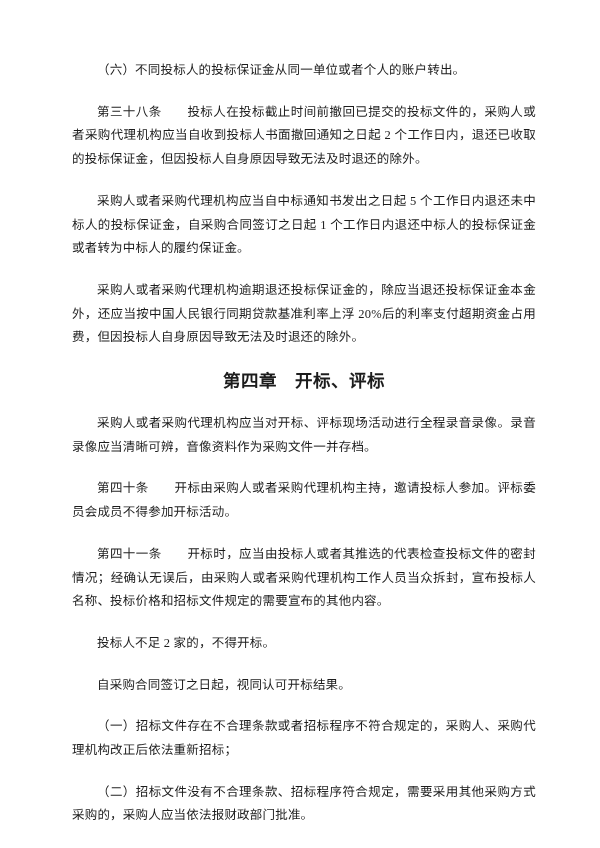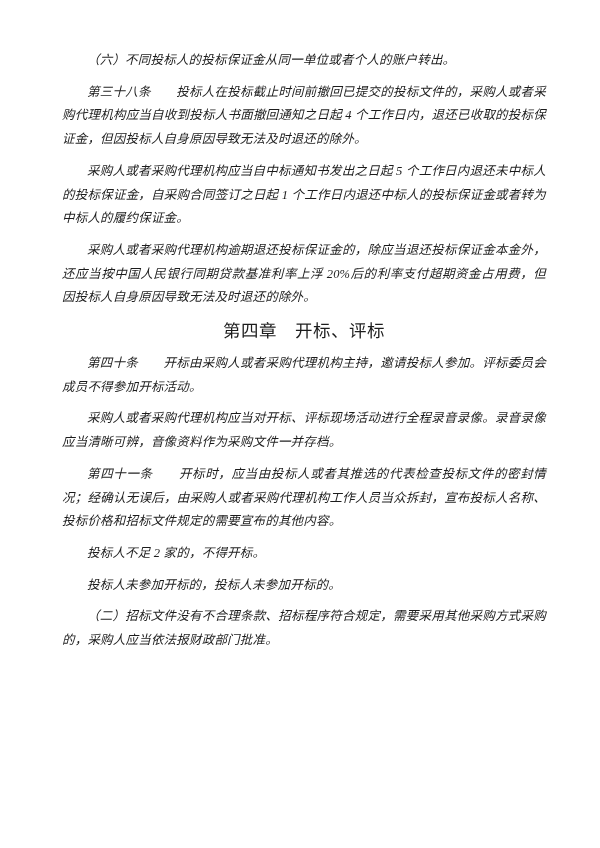--- a/index.html
+++ b/index.html
@@ -14,49 +14,49 @@
     background: #ffffff;
     overflow: hidden;
     font-family: "Liberation Serif", "DejaVu Serif", serif;
     color: #1c1c1c;
   }
   .content {
     padding: 41px 46px 0 54px;
     box-sizing: border-box;
   }
   .para {
-    margin: 8px;
+    margin: 18px;
     font-size: 12.5px;
     line-height: 23.7px;
     text-align: justify;
     text-indent: 2em;
     letter-spacing: 0.2px;
     word-break: break-all;
-    font-style: italic;
   }
   .chapter-heading {
     margin: 4px 0 6px 0;
     font-size: 17.5px;
     line-height: 26px;
-    font-weight: normal;
+    font-weight: bold;
     text-align: center;
     text-indent: 0;
     letter-spacing: 0.5px;
   }
 </style>
 </head>
 <body>
 
 <div class="page">
   <div class="content">
     <p class="para">（六）不同投标人的投标保证金从同一单位或者个人的账户转出。</p>
-    <p class="para">第三十八条　　投标人在投标截止时间前撤回已提交的投标文件的，采购人或者采购代理机构应当自收到投标人书面撤回通知之日起 4 个工作日内，退还已收取的投标保证金，但因投标人自身原因导致无法及时退还的除外。</p>
+    <p class="para">第三十八条　　投标人在投标截止时间前撤回已提交的投标文件的，采购人或者采购代理机构应当自收到投标人书面撤回通知之日起 2 个工作日内，退还已收取的投标保证金，但因投标人自身原因导致无法及时退还的除外。</p>
     <p class="para">采购人或者采购代理机构应当自中标通知书发出之日起 5 个工作日内退还未中标人的投标保证金，自采购合同签订之日起 1 个工作日内退还中标人的投标保证金或者转为中标人的履约保证金。</p>
     <p class="para">采购人或者采购代理机构逾期退还投标保证金的，除应当退还投标保证金本金外，还应当按中国人民银行同期贷款基准利率上浮 20%后的利率支付超期资金占用费，但因投标人自身原因导致无法及时退还的除外。</p>
     <h2 class="chapter-heading">第四章　开标、评标</h2>
+    <p class="para">采购人或者采购代理机构应当对开标、评标现场活动进行全程录音录像。录音录像应当清晰可辨，音像资料作为采购文件一并存档。</p>
     <p class="para">第四十条　　开标由采购人或者采购代理机构主持，邀请投标人参加。评标委员会成员不得参加开标活动。</p>
-    <p class="para">采购人或者采购代理机构应当对开标、评标现场活动进行全程录音录像。录音录像应当清晰可辨，音像资料作为采购文件一并存档。</p>
     <p class="para">第四十一条　　开标时，应当由投标人或者其推选的代表检查投标文件的密封情况；经确认无误后，由采购人或者采购代理机构工作人员当众拆封，宣布投标人名称、投标价格和招标文件规定的需要宣布的其他内容。</p>
     <p class="para">投标人不足 2 家的，不得开标。</p>
-    <p class="para">投标人未参加开标的，投标人未参加开标的。</p>
+    <p class="para">自采购合同签订之日起，视同认可开标结果。</p>
+    <p class="para">（一）招标文件存在不合理条款或者招标程序不符合规定的，采购人、采购代理机构改正后依法重新招标；</p>
     <p class="para">（二）招标文件没有不合理条款、招标程序符合规定，需要采用其他采购方式采购的，采购人应当依法报财政部门批准。</p>
   </div>
 </div>
 
 </body></html>

